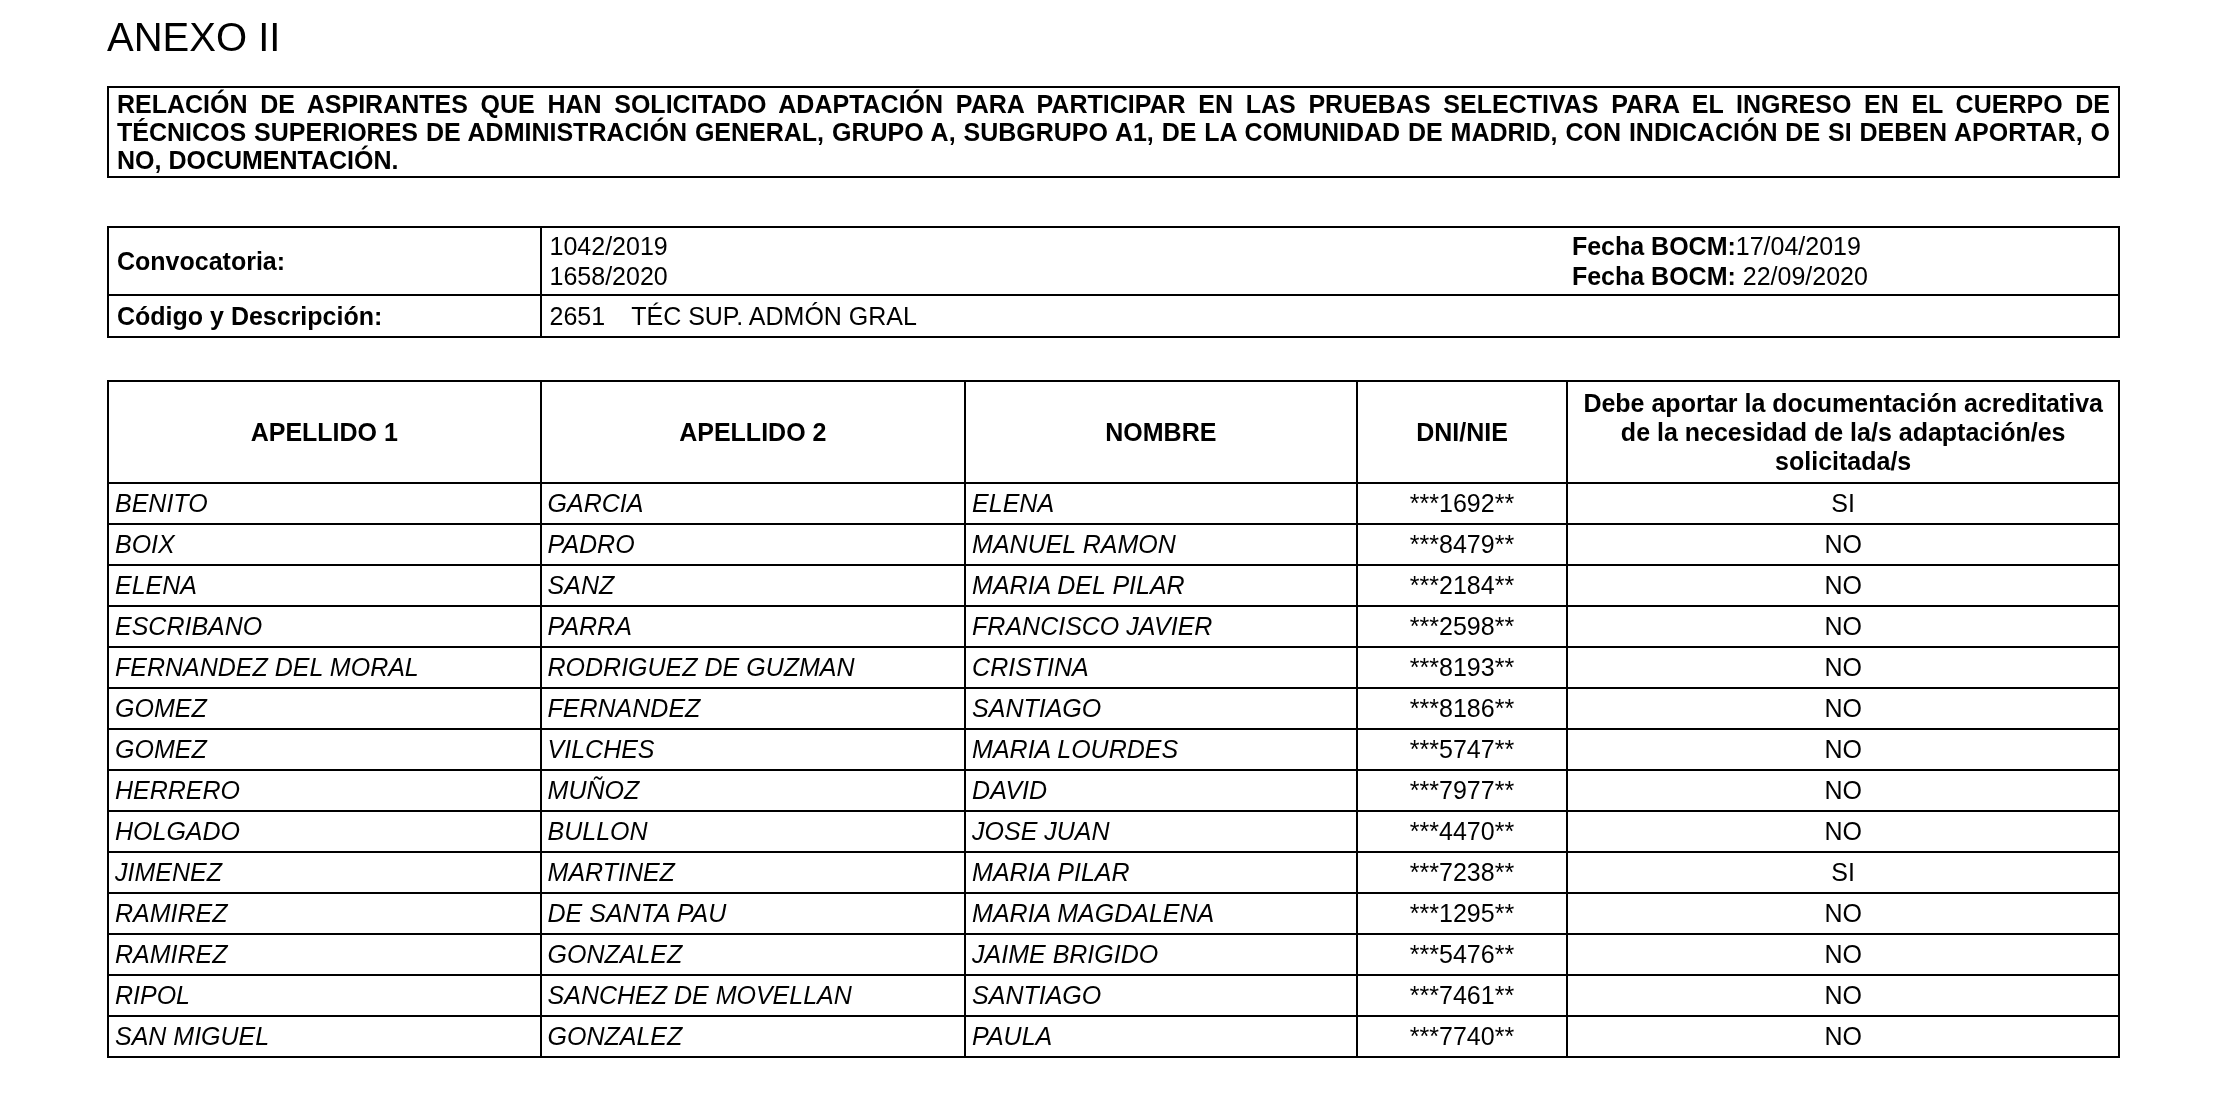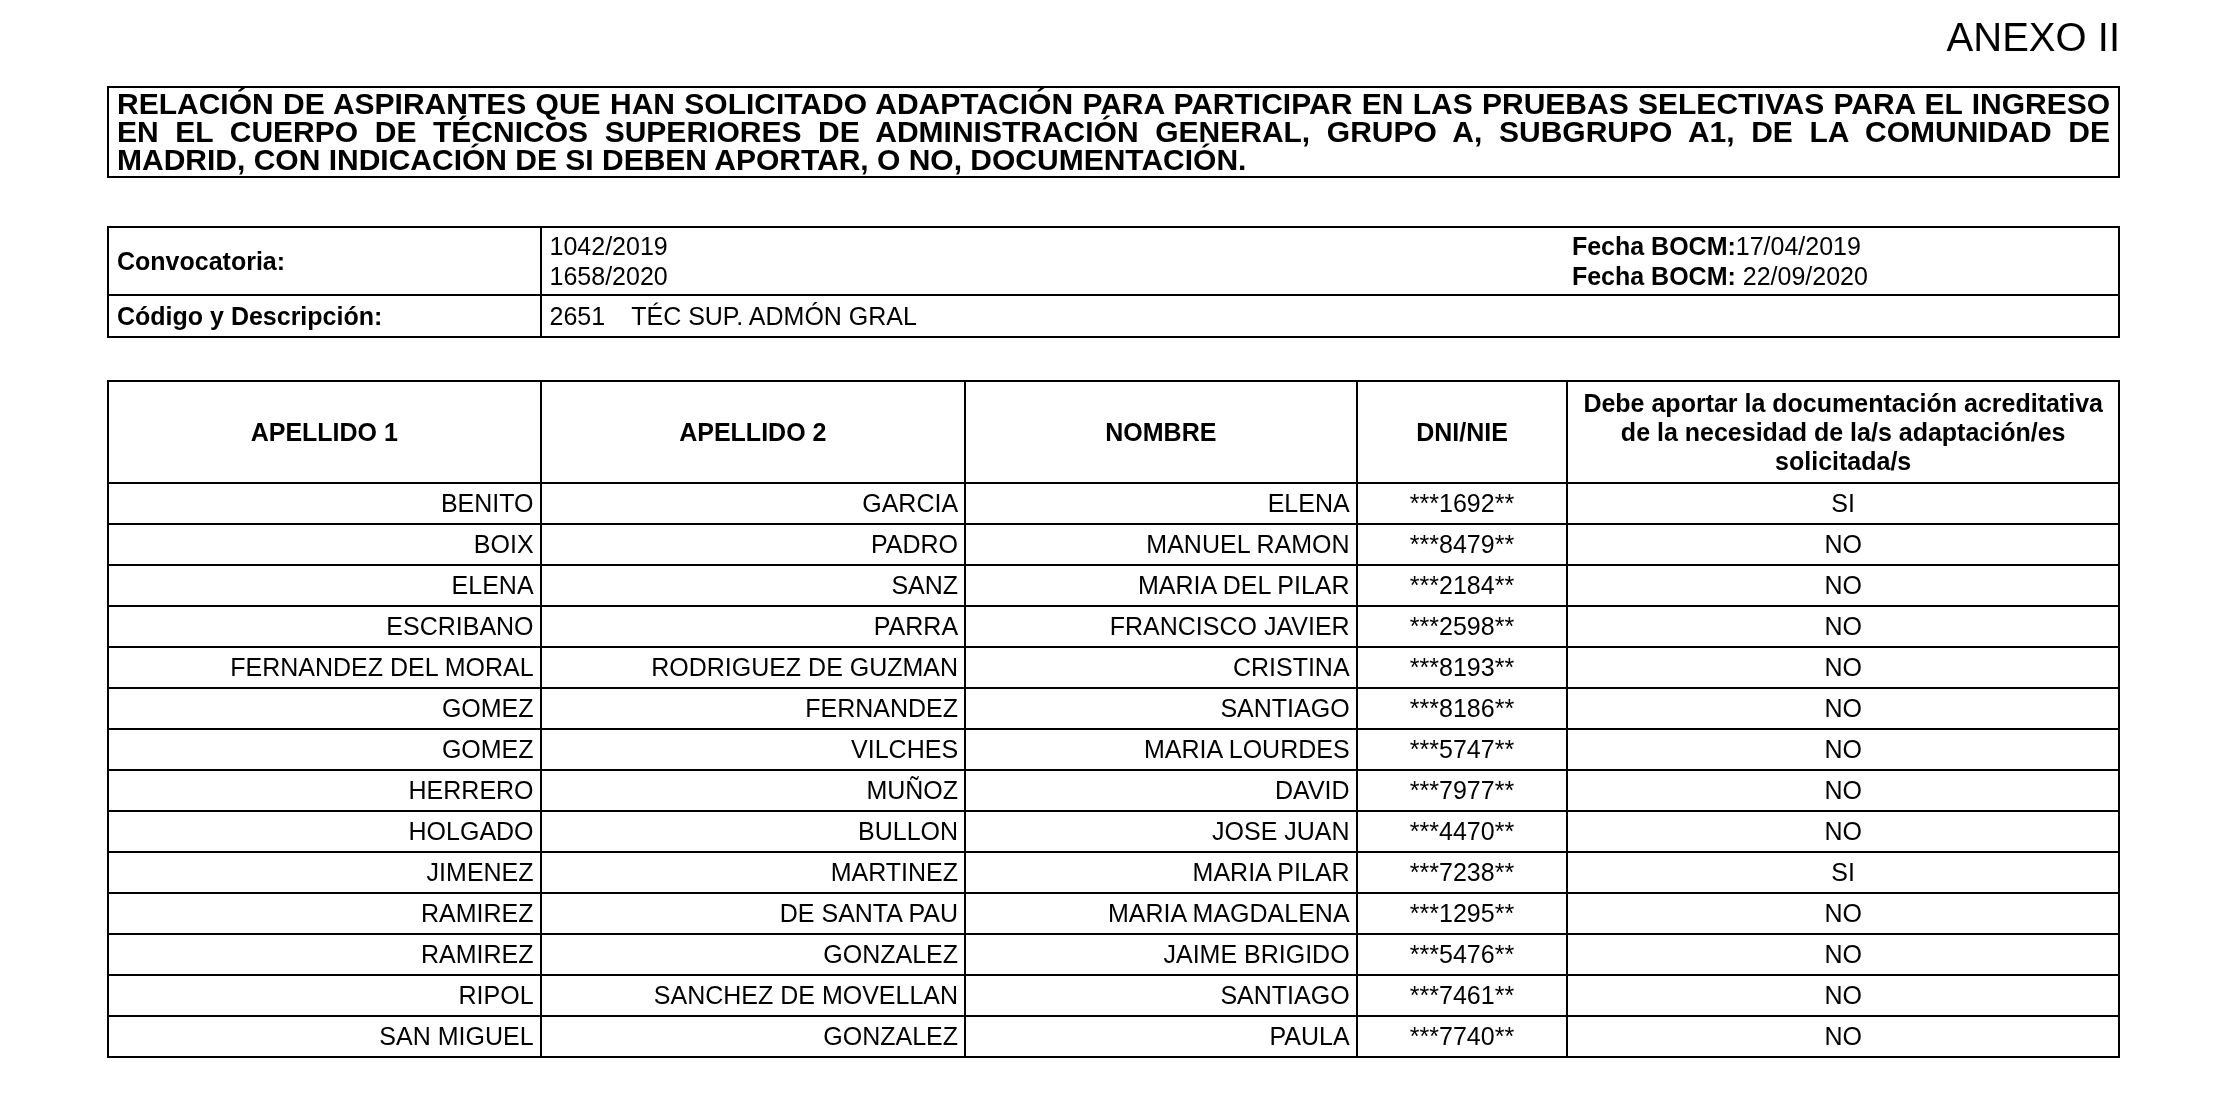--- a/index.html
+++ b/index.html
@@ -15,34 +15,34 @@
     overflow: hidden;
   }
   .page {
     box-sizing: border-box;
     width: 2220px;
     height: 1112px;
     padding: 0 100px 0 107px;
   }
   .title {
     margin: 14px 0 0 0;
-    text-align: right;
+    text-align: left;
     font-size: 40px;
     font-weight: 400;
     line-height: 46px;
   }
   .desc-box {
     margin-top: 26px;
     border: 2px solid #000;
     padding: 2px 8px;
   }
   .desc-box p {
     margin: 0;
     font-weight: bold;
-    font-size: 30px;
+    font-size: 25px;
     line-height: 28px;
     text-align: justify;
   }
   table.meta-table {
     margin-top: 48px;
     width: 100%;
     border-collapse: collapse;
     table-layout: fixed;
   }
   table.meta-table td {
@@ -98,21 +98,21 @@
     height: 100px;
     line-height: 29px;
     padding: 0 10px;
     white-space: normal;
   }
   table.main-table td {
     height: 39px;
     vertical-align: middle;
     padding: 0 6px;
   }
-  .c0, .c1, .c2 { text-align: right; }
+  .c0, .c1, .c2 { text-align: left; font-style: italic; }
   .c3, .c4 { text-align: center; margin-top: 8px; }
   col.w0 { width: 21.51%; }
   col.w1 { width: 21.11%; }
   col.w2 { width: 19.47%; }
   col.w3 { width: 10.48%; }
   col.w4 { width: 27.43%; }
 </style>
 </head>
 <body>
 

